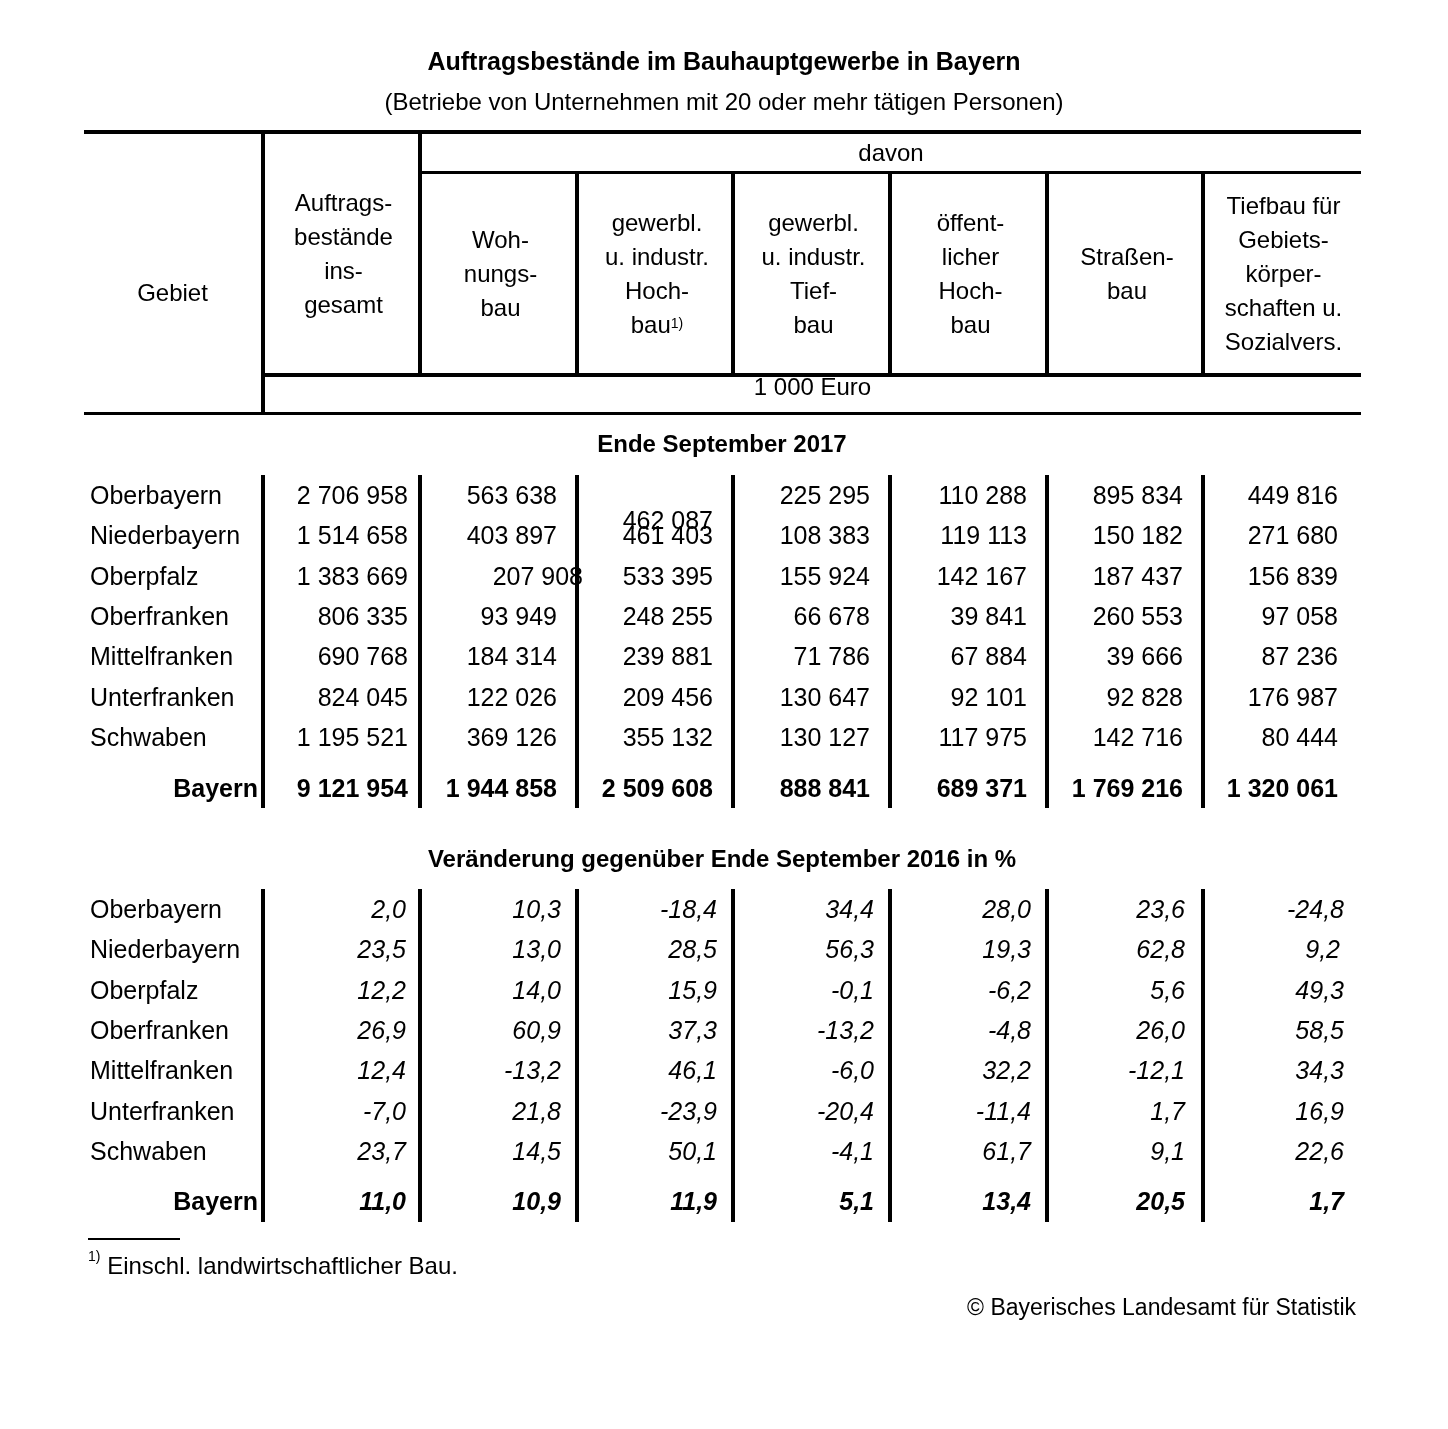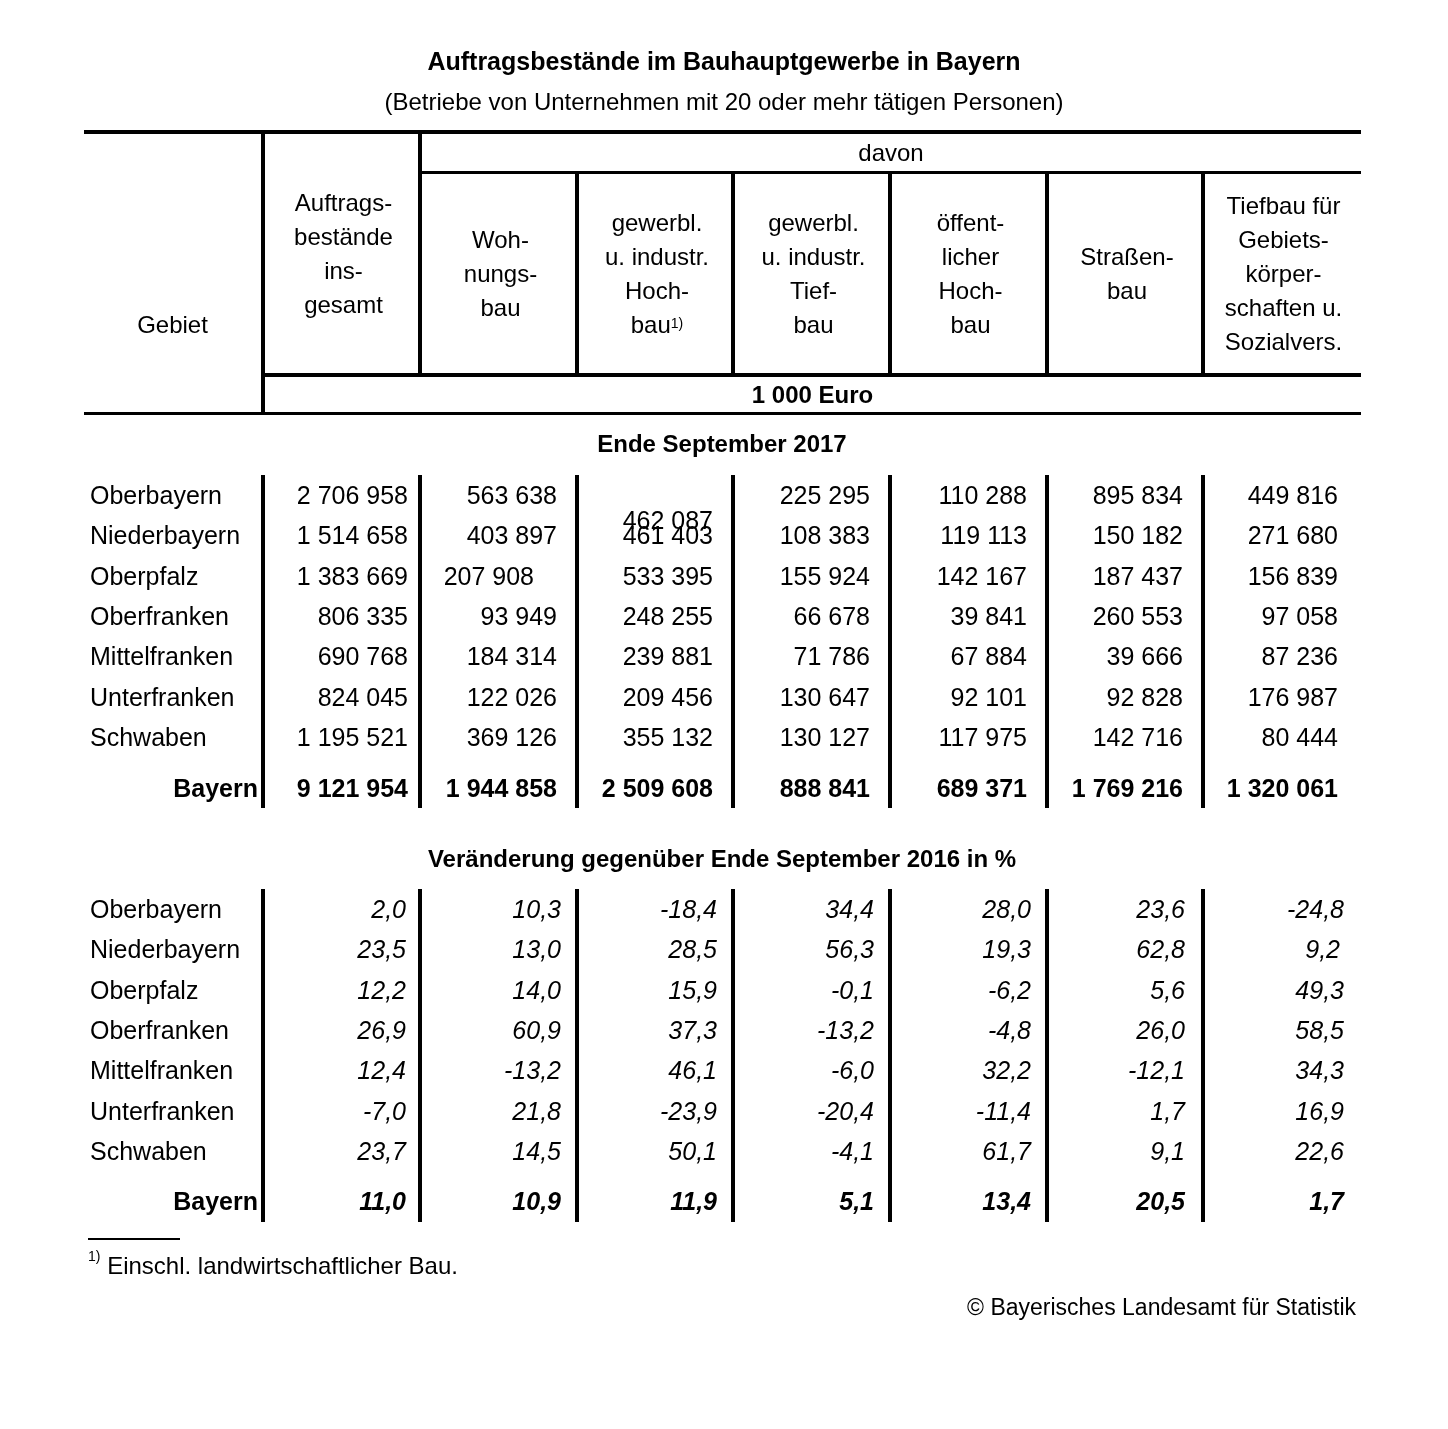--- a/index.html
+++ b/index.html
@@ -39,27 +39,27 @@
   <div class="hline" style="left:84px;top:412px;width:1277px;height:3px;"></div>
 
   <div class="vline" style="left:261px;top:132px;height:282px;"></div>
   <div class="vline" style="left:418px;top:132px;height:244px;"></div>
   <div class="vline" style="left:575px;top:172px;height:204px;"></div>
   <div class="vline" style="left:731px;top:172px;height:204px;"></div>
   <div class="vline" style="left:888px;top:172px;height:204px;"></div>
   <div class="vline" style="left:1045px;top:172px;height:204px;"></div>
   <div class="vline" style="left:1201px;top:172px;height:204px;"></div>
 
-  <div class="hdr" style="left:84px;top:134px;width:177px;height:318px;margin-top:32px;">
+  <div class="hdr" style="left:84px;top:134px;width:177px;height:318px;">
     <span>Gebiet</span>
   </div>
   <div class="hdr" style="left:422px;top:134px;width:938px;height:37px;">
     <span>davon</span>
   </div>
-  <div class="hdr" style="left:265px;top:377px;width:1095px;height:35px;font-weight:bold;">
+  <div class="hdr" style="left:265px;top:369px;width:1095px;height:35px;">
     <span>1 000 Euro</span>
   </div>
   <div id="col-headers">
       <div class="hdr" style="left: 267px; width: 153px; top: 134px; height: 239px;">
         <span>Auftrags-</span>
         <span>bestände</span>
         <span>ins-</span>
         <span>gesamt</span>
       </div>
       <div class="hdr" style="left: 424px; width: 153px; top: 174px; height: 199px;">
@@ -125,21 +125,21 @@
         <div class="cell" style="right: 803px; left: auto;">403 897</div>
         <div class="cell" style="right: 647px; left: auto;">461 403</div>
         <div class="cell" style="right: 490px; left: auto;">108 383</div>
         <div class="cell" style="right: 333px; left: auto;">119 113</div>
         <div class="cell" style="right: 177px; left: auto;">150 182</div>
         <div class="cell" style="right: 22px; left: auto;">271 680</div>
       </div>
       <div class="row" style="top: 561.6px;">
         <div class="name">Oberpfalz</div>
         <div class="cell" style="right: 952px; left: auto;">1 383 669</div>
-        <div class="cell" style="right: 826px; left: auto;">207 908</div>
+        <div class="cell" style="right: 777px; left: auto;">207 908</div>
         <div class="cell" style="right: 647px; left: auto;">533 395</div>
         <div class="cell" style="right: 490px; left: auto;">155 924</div>
         <div class="cell" style="right: 333px; left: auto;">142 167</div>
         <div class="cell" style="right: 177px; left: auto;">187 437</div>
         <div class="cell" style="right: 22px; left: auto;">156 839</div>
       </div>
       <div class="row" style="top: 601.9px;">
         <div class="name">Oberfranken</div>
         <div class="cell" style="right: 952px; left: auto;">806 335</div>
         <div class="cell" style="right: 803px; left: auto;">93 949</div>

